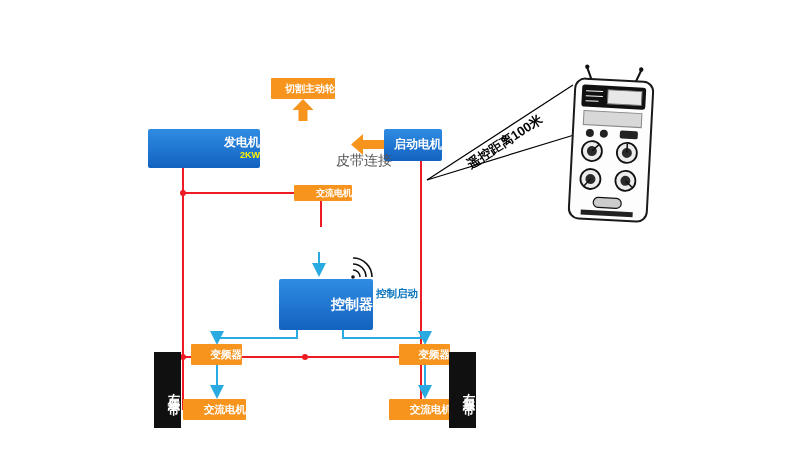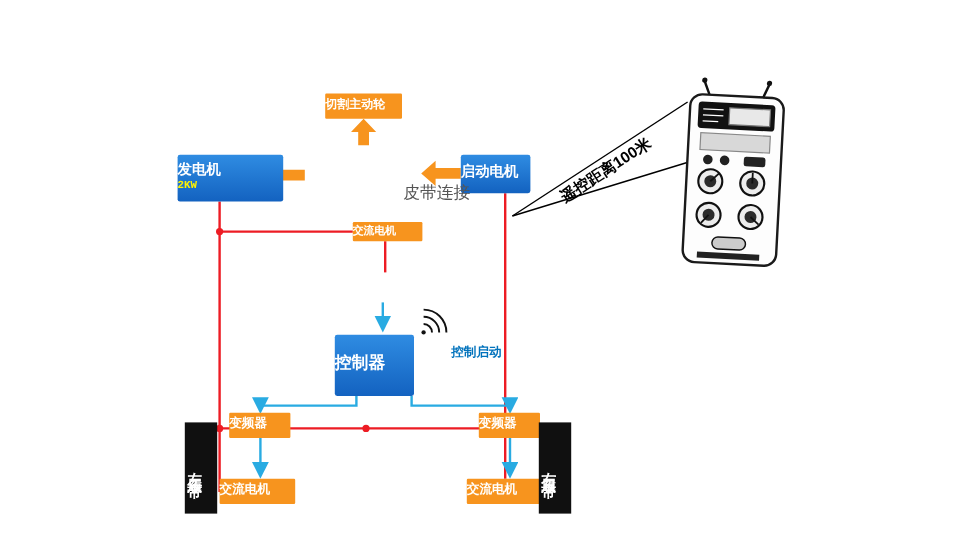--- a/index.html
+++ b/index.html
@@ -6,22 +6,22 @@
   .stage{
     position:relative;width:800px;height:455px;background:#ffffff;overflow:hidden;
     font-family:"Liberation Sans","DejaVu Sans",sans-serif;
   }
   .stage svg{position:absolute;left:0;top:0;}
   .title{
     position:absolute;left:222px;top:21px;width:210px;text-align:center;
     font-size:14px;font-weight:bold;color:#111;letter-spacing:1px;
   }
   .box{
-    position:absolute;display:flex;flex-direction:column;align-items:flex-start;justify-content:center;
-    color:#fff;font-weight:bold;text-align:center;line-height:1.15;font-family:Liberation Mono, monospace;
+    position:absolute;display:flex;flex-direction:column;align-items:flex-end;justify-content:center;
+    color:#fff;font-weight:bold;text-align:center;line-height:1.15;
   }
   .blue{background:linear-gradient(180deg,#2f8ce2 0%,#1362c0 100%);border-radius:2px;}
   .orange{background:#F7941E;border-radius:1px;}
   .blackbox{background:#101010;}
   .sub{color:#FFF200;}
   .vtext{writing-mode:vertical-rl;letter-spacing:5px;font-size:12.5px;}
   .tiny-label{position:absolute;font-size:14px;color:#555;margin-top:46px;}
   .ctrl-label{position:absolute;font-size:10.5px;font-weight:bold;color:#0072BC;}
   .beam-label{
     position:absolute;left:440px;top:133px;width:130px;text-align:center;
@@ -115,35 +115,35 @@
       <rect x="584" y="211" width="52" height="5" fill="#222"></rect>
     </g>
   </svg>
 
 
   <div class="box orange" style="left:271px;top:78px;width:64px;height:21px;font-size:10px;">
     <span>切割主动轮</span>
   </div>
 
 
-  <div class="box blue" style="left:148px;top:129px;width:88px;height:39px;">
+  <div class="box blue" style="left:148px;top:129px;width:72px;height:39px;padding-left:40px;">
     <span style="font-size:12px;">发电机</span>
     <span class="sub" style="font-size:9px;">2KW</span>
   </div>
 
   <div class="box blue" style="left:384px;top:129px;width:58px;height:32px;font-size:12px;">
     <span>启动电机</span>
   </div>
 
   <div class="box orange" style="left:294px;top:185px;width:58px;height:16px;font-size:9px;">
     <span>交流电机</span>
   </div>
 
 
-  <div class="box blue" style="left:279px;top:279px;width:66px;height:51px;font-size:14px;">
+  <div class="box blue" style="left:279px;top:279px;width:94px;height:51px;font-size:14px;">
     <span>控制器</span>
   </div>
 
   <div class="box orange" style="left:191px;top:344px;width:51px;height:21px;font-size:10.5px;">
     <span>变频器</span>
   </div>
 
   <div class="box orange" style="left:399px;top:344px;width:51px;height:21px;font-size:10.5px;">
     <span>变频器</span>
   </div>

